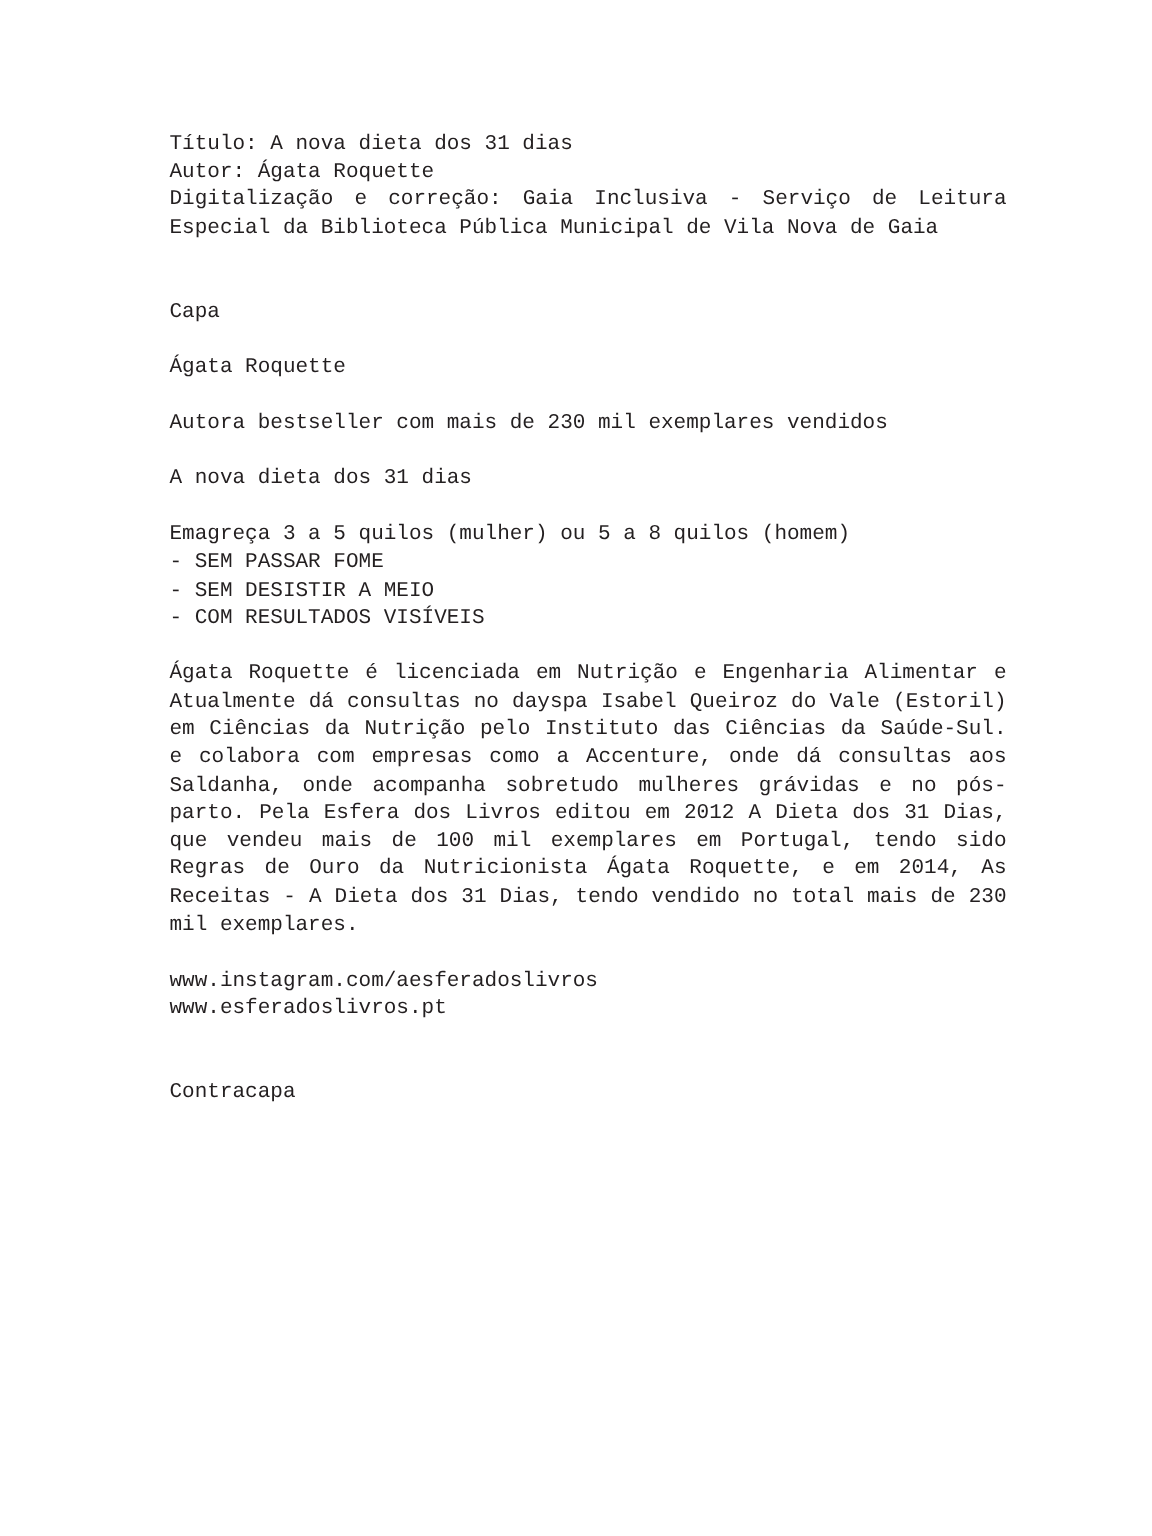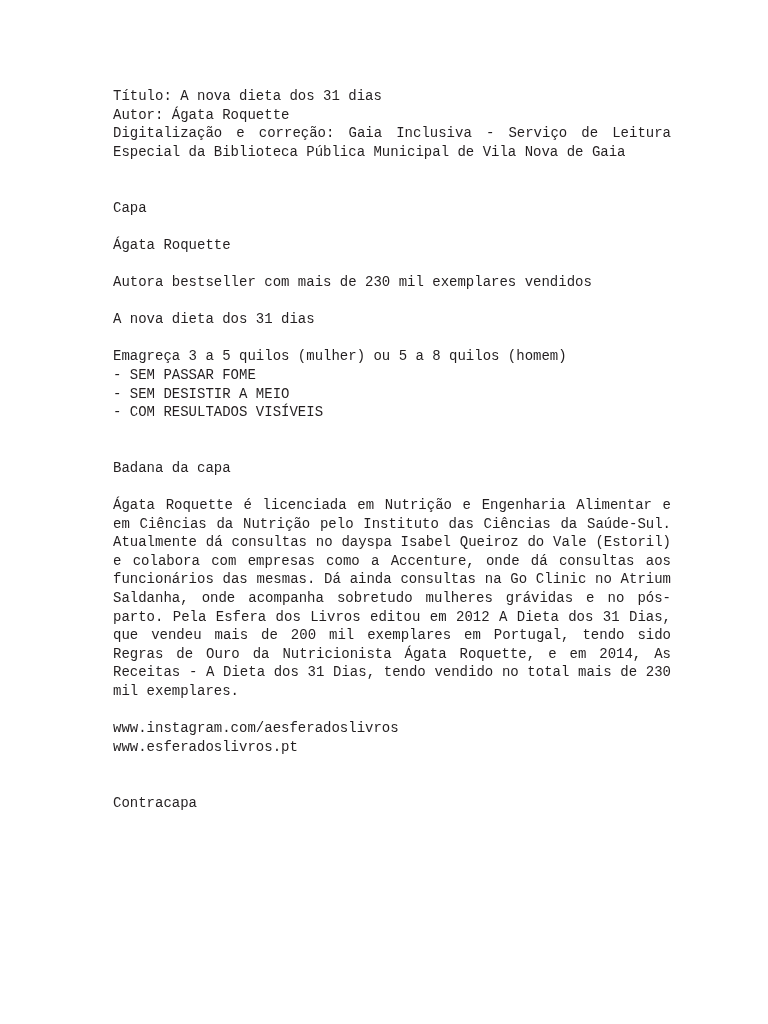--- a/index.html
+++ b/index.html
@@ -58,32 +58,28 @@
       </div>
       <div class="block" style="margin-top: 18.6px;">
         <div class="line">A nova dieta dos 31 dias</div>
       </div>
       <div class="block" style="margin-top: 18.6px;">
         <div class="line">Emagreça 3 a 5 quilos (mulher) ou 5 a 8 quilos (homem)</div>
         <div class="line">- SEM PASSAR FOME</div>
         <div class="line">- SEM DESISTIR A MEIO</div>
         <div class="line">- COM RESULTADOS VISÍVEIS</div>
       </div>
-      <div class="block" style="margin-top: 37.2px;">
-        <div class="line">Badana da capa</div>
-      </div>
       <div class="block" style="margin-top: 18.6px;">
         <div class="line stretch">Ágata Roquette é licenciada em Nutrição e Engenharia Alimentar e</div>
+        <div class="line stretch">Atualmente dá consultas no dayspa Isabel Queiroz do Vale (Estoril)</div>
         <div class="line stretch">em Ciências da Nutrição pelo Instituto das Ciências da Saúde-Sul.</div>
-        <div class="line stretch">Atualmente dá consultas no dayspa Isabel Queiroz do Vale (Estoril)</div>
         <div class="line stretch">e colabora com empresas como a Accenture, onde dá consultas aos</div>
-        <div class="line stretch">funcionários das mesmas. Dá ainda consultas na Go Clinic no Atrium</div>
         <div class="line stretch">Saldanha, onde acompanha sobretudo mulheres grávidas e no pós-</div>
         <div class="line stretch">parto. Pela Esfera dos Livros editou em 2012 A Dieta dos 31 Dias,</div>
-        <div class="line stretch">que vendeu mais de 200 mil exemplares em Portugal, tendo sido</div>
+        <div class="line stretch">que vendeu mais de 100 mil exemplares em Portugal, tendo sido</div>
         <div class="line stretch">Regras de Ouro da Nutricionista Ágata Roquette, e em 2014, As</div>
         <div class="line stretch">Receitas - A Dieta dos 31 Dias, tendo vendido no total mais de 230</div>
         <div class="line">mil exemplares.</div>
       </div>
       <div class="block" style="margin-top: 18.6px;">
         <div class="line">www.instagram.com/aesferadoslivros</div>
         <div class="line">www.esferadoslivros.pt</div>
       </div>
       <div class="block" style="margin-top: 37.2px;">
         <div class="line">Contracapa</div>

